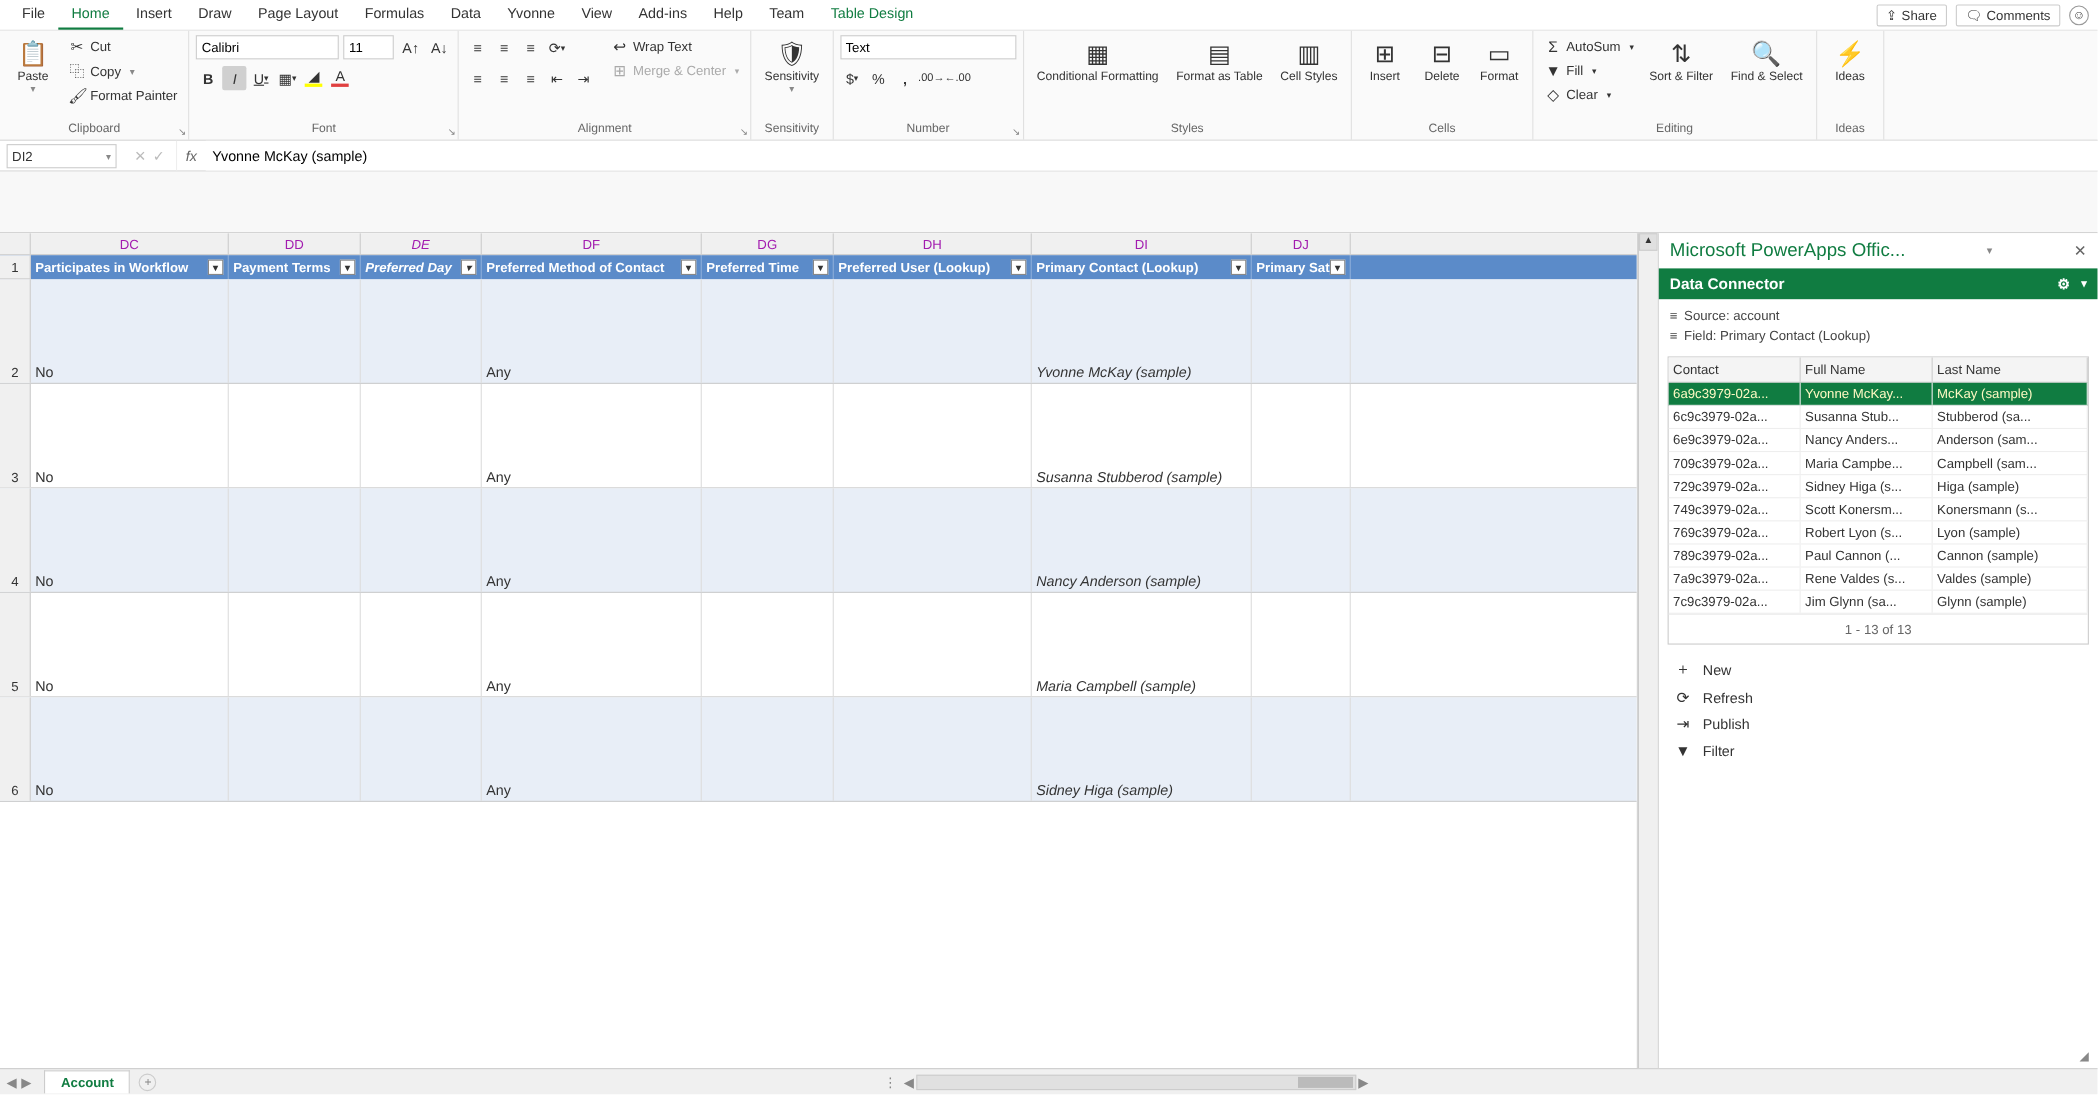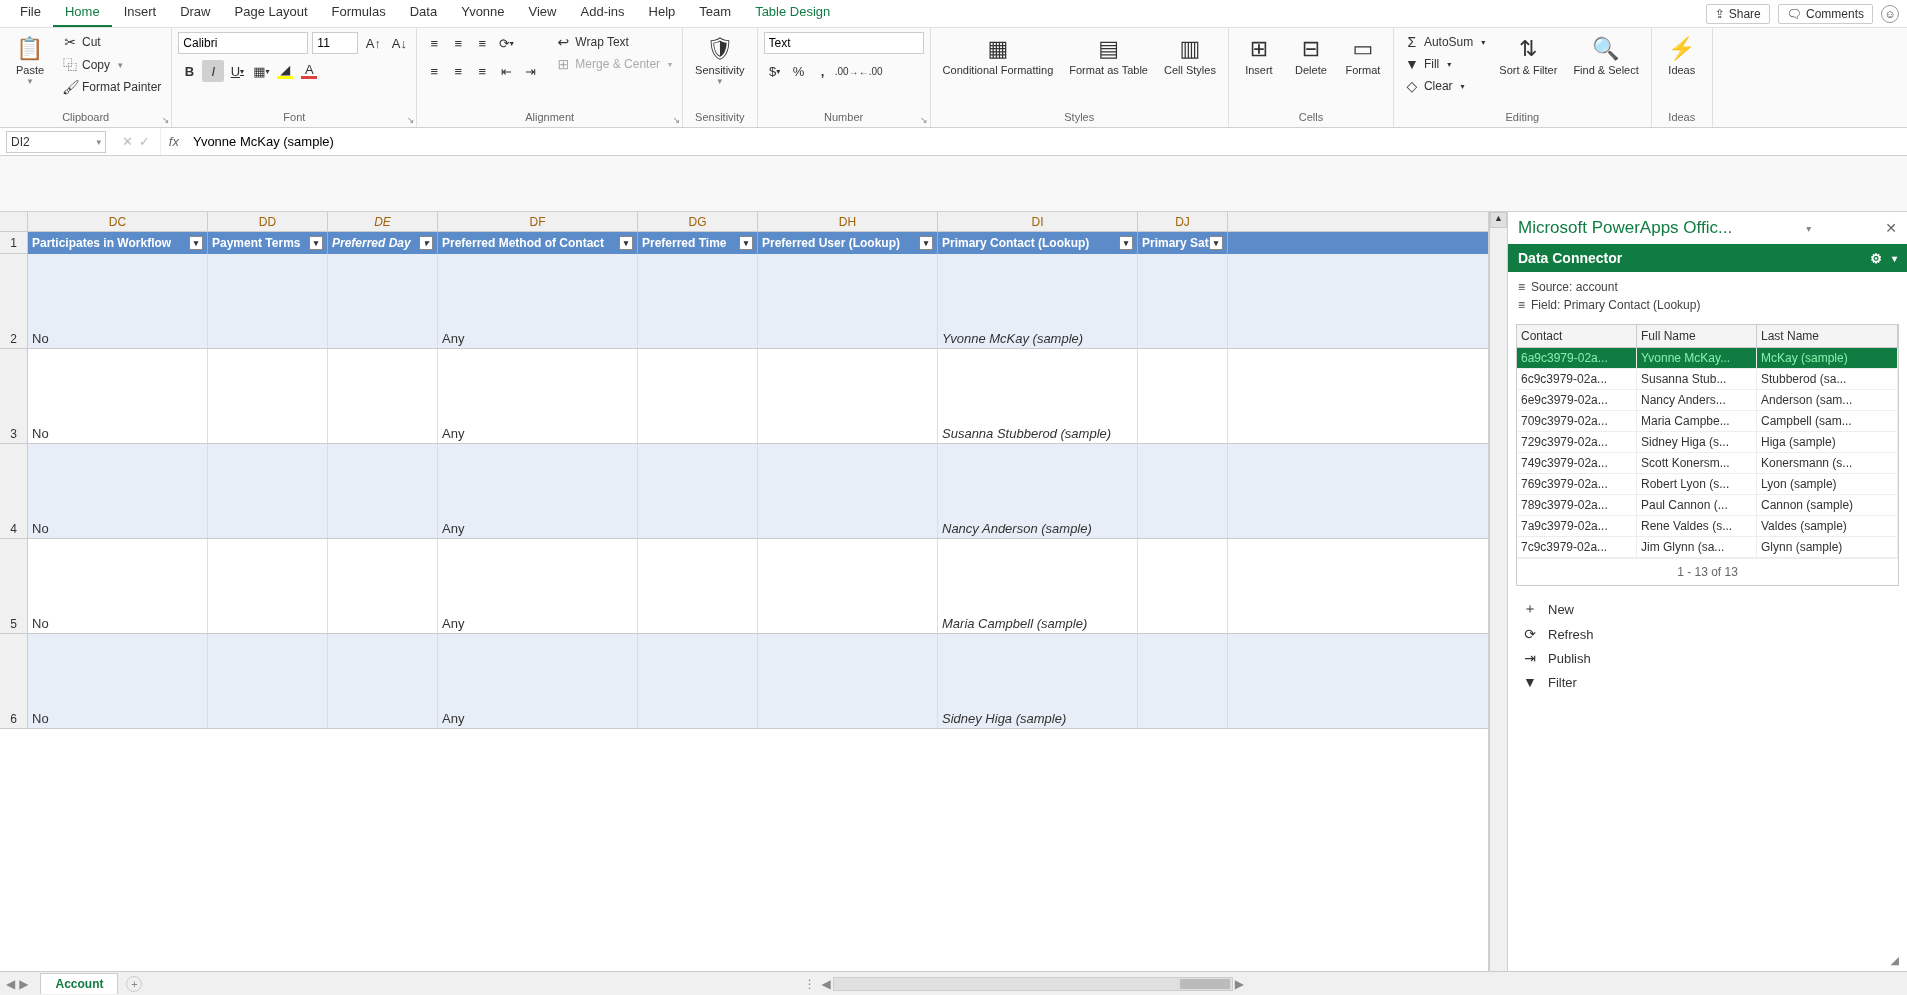--- a/index.html
+++ b/index.html
@@ -50,21 +50,21 @@
 .fb-input { flex:1; height:100%; border:0; font-size:13px; padding:0 6px; outline:none; }
 
 
 .fb-expand { height:56px; background:#f8f8f8; border-bottom:1px solid #d0d0d0; }
 
 
 .worksheet-area { display:flex; height: calc(995px - 28px - 100px - 28px - 56px - 24px); }
 .grid-wrap { flex:1; position:relative; overflow:hidden; border-right:1px solid #d0d0d0; }
 
 
-.col-headers { display:flex; height:20px; background:#f0f0f0; border-bottom:1px solid #ccc; font-size:12px; color:#a16207; }
+.col-headers { display:flex; height:20px; background:#f0f0f0; border-bottom:1px solid #ccc; font-size:12px; color:#a21caf; }
 .corner { width:28px; border-right:1px solid #ccc; background:#f0f0f0; }
 .col-h { border-right:1px solid #ccc; text-align:center; line-height:20px; cursor:pointer; }
 .w-dc { width:180px; } .w-dd { width:120px; } .w-de { width:110px;font-style:italic; }
 .w-df { width:200px; } .w-dg { width:120px; } .w-dh { width:180px; }
 .w-di { width:200px; } .w-dj { width:90px; }
 
 
 .table-hdr-row { display:flex; height:22px; background:#5b8bc9; color:#fff; font-size:12px; }
 .row-h { width:28px; border-right:1px solid #ccc; border-bottom:1px solid #ccc; background:#f0f0f0; color:#333; text-align:center; line-height:22px; }
 .th { border-right:1px solid rgba(255,255,255,0.3); display:flex; align-items:center; justify-content:space-between; padding:0 4px; font-weight:600; }
@@ -88,21 +88,21 @@
 .tp-header { background:#107c41; color:#fff; padding:6px 10px; display:flex; align-items:center; justify-content:space-between; font-size:14px; font-weight:600; }
 .tp-header .gear { font-size:13px; cursor:pointer; }
 .tp-info { padding:6px 10px; font-size:12px; color:#444; }
 .tp-info div { display:flex; align-items:center; gap:6px; padding:2px 0; }
 .tp-grid { margin:4px 8px; border:1px solid #ccc; font-size:12px; }
 .tp-ghdr { display:flex; background:#f4f4f4; border-bottom:1px solid #ccc; }
 .tp-ghdr div { padding:4px; border-right:1px solid #ccc; font-weight:400; }
 .tp-gc1 { width:120px; } .tp-gc2 { width:120px; } .tp-gc3 { flex:1; }
 .tp-row { display:flex; border-bottom:1px solid #eee; cursor:pointer; }
 .tp-row div { padding:3px 4px; border-right:1px solid #eee; overflow:hidden; white-space:nowrap; text-overflow:ellipsis; }
-.tp-row.sel { background:#107c41; color:#86efac; }
+.tp-row.sel { background:#107c41; color:#fef9c3; }
 .tp-footer { text-align:center; padding:6px; font-size:12px; color:#666; border-top:1px solid #eee; }
 .tp-actions { padding:10px 14px; display:flex; flex-direction:column; gap:8px; }
 .tp-action { display:flex; align-items:center; gap:10px; font-size:13px; cursor:pointer; }
 .tp-action .icn { width:16px; text-align:center; font-size:14px; }
 .tp-spacer { flex: 1; }
 
 
 .tab-bar { height:24px; display:flex; align-items:center; background:#f0f0f0; border-top:1px solid #ccc; font-size:12px; }
 .tab-bar .nav-btns { display:flex; gap:4px; padding:0 6px; color:#888; }
 .sheet-tab { padding:3px 14px; background:#fff; border:1px solid #ccc; border-bottom:0; color:#107c41; font-weight:600; cursor:pointer; margin-left:6px; }

